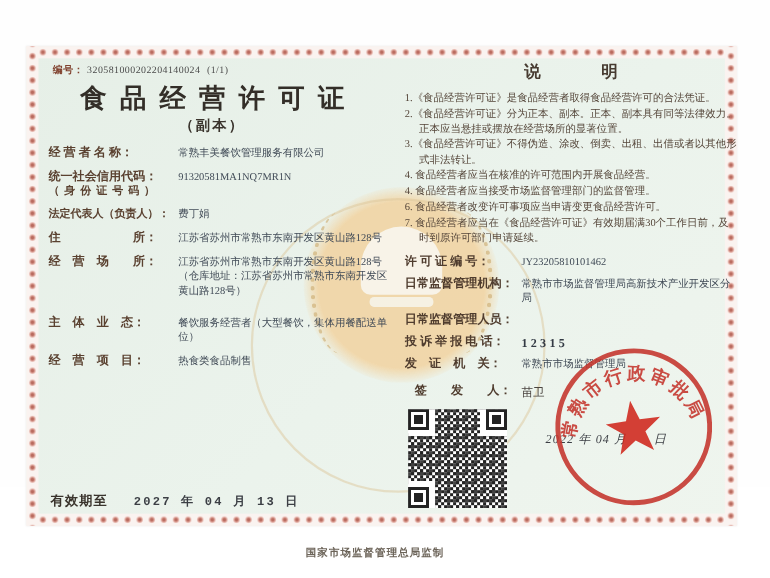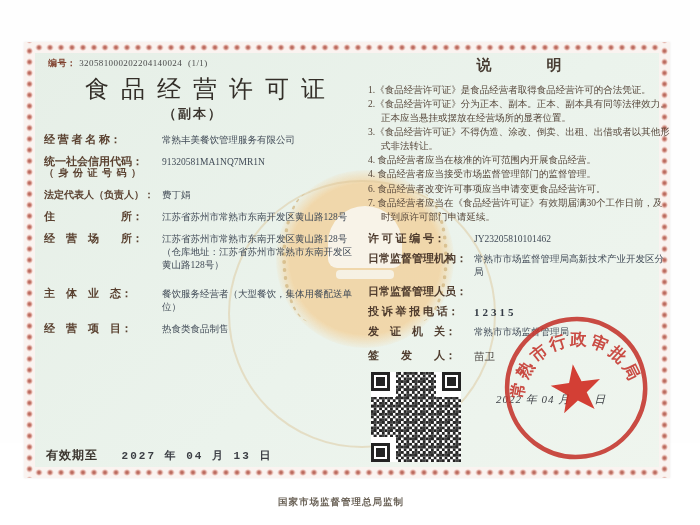--- a/index.html
+++ b/index.html
@@ -62,22 +62,22 @@
     border:2px solid rgba(220,196,148,.45);
   }
 
   
   .serial{position:absolute;left:24px;top:15px;z-index:4;font-size:9px;letter-spacing:.4px;}
   .serial .s-label{color:#80422f;font-weight:bold;}
   .serial .s-num{color:#4c4c4c;margin-left:3px;}
   .serial .s-page{color:#4c4c4c;margin-left:6px;}
 
   .title{
-    position:absolute;left:12px;top:31px;width:338px;z-index:4;
-    text-align:center;font-size:24px;font-weight:normal;color:#332e28;
+    position:absolute;left:0;top:31px;width:338px;z-index:4;
+    text-align:center;font-size:24px;font-weight:bold;color:#332e28;
     letter-spacing:12px;text-indent:12px;
   }
   .subtitle{
     position:absolute;left:0;top:63px;width:338px;z-index:4;
     text-align:center;font-size:13px;font-weight:bold;color:#3a342d;letter-spacing:2px;
   }
 
   .lcol{position:absolute;left:20px;top:90px;width:316px;z-index:4;}
   .frow{display:flex;margin-bottom:7px;}
   .flabel{
@@ -101,21 +101,21 @@
   .notes-list{list-style:none;margin:0 0 7px 0;padding:0;font-size:9.5px;line-height:13.4px;color:var(--notes);}
   .notes-list li{padding-left:13px;text-indent:-13px;margin-bottom:1px;}
 
   .rrow{display:flex;margin-bottom:5px;}
   .rlabel{
     width:106px;min-width:106px;font-weight:bold;font-size:11px;line-height:15px;
     color:#4f3c2e;white-space:nowrap;overflow:hidden;
   }
   .rvalue{flex:1;font-size:9.5px;line-height:13px;color:var(--value);padding-top:2px;}
   .rvalue.phone{font-size:11px;font-weight:bold;letter-spacing:3px;color:#333a44;}
-  .signer-row{margin-top:9px;}
+  .signer-row{margin-top:9px;text-align:center;}
   .signer-name{font-size:10.5px;color:#4a4440;padding-top:2px;}
 
   .qr{position:absolute;left:347px;top:330px;width:90px;height:90px;z-index:4;}
   .issue-date{
     position:absolute;left:472px;top:350px;z-index:4;width:160px;
     font-size:11px;color:#3c3f45;letter-spacing:1px;font-style:italic;
   }
 
   
   .seal{

